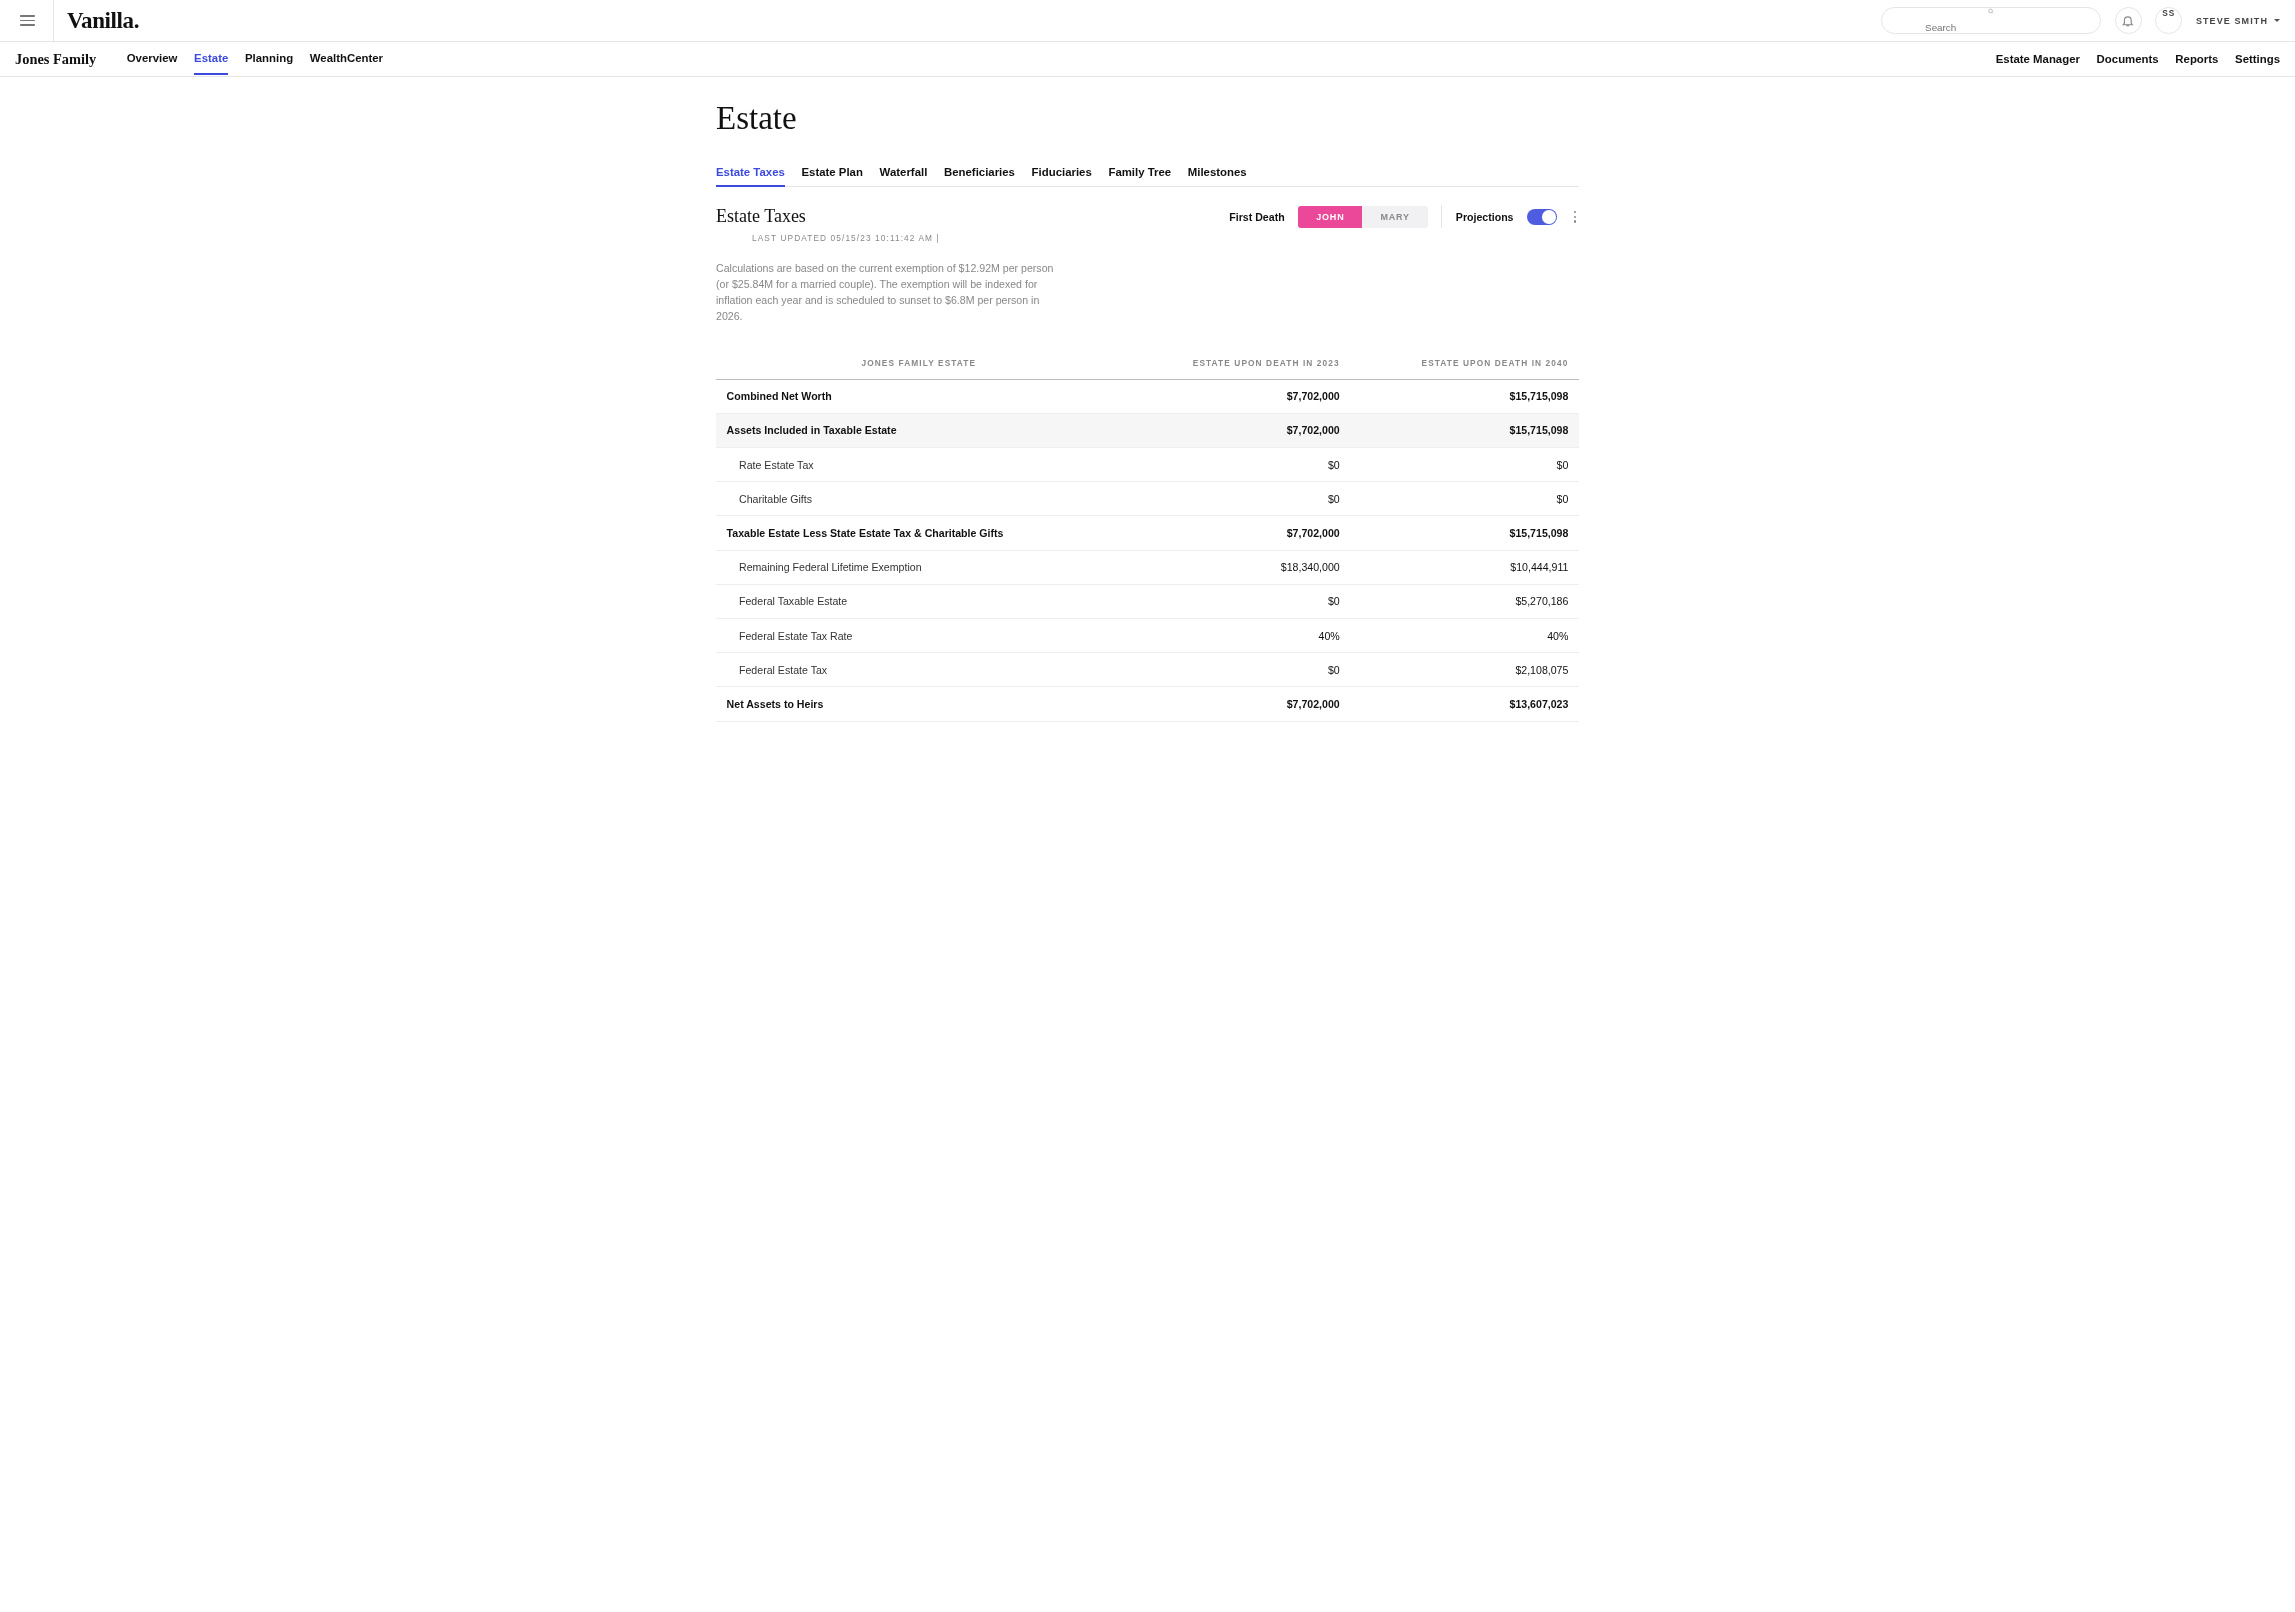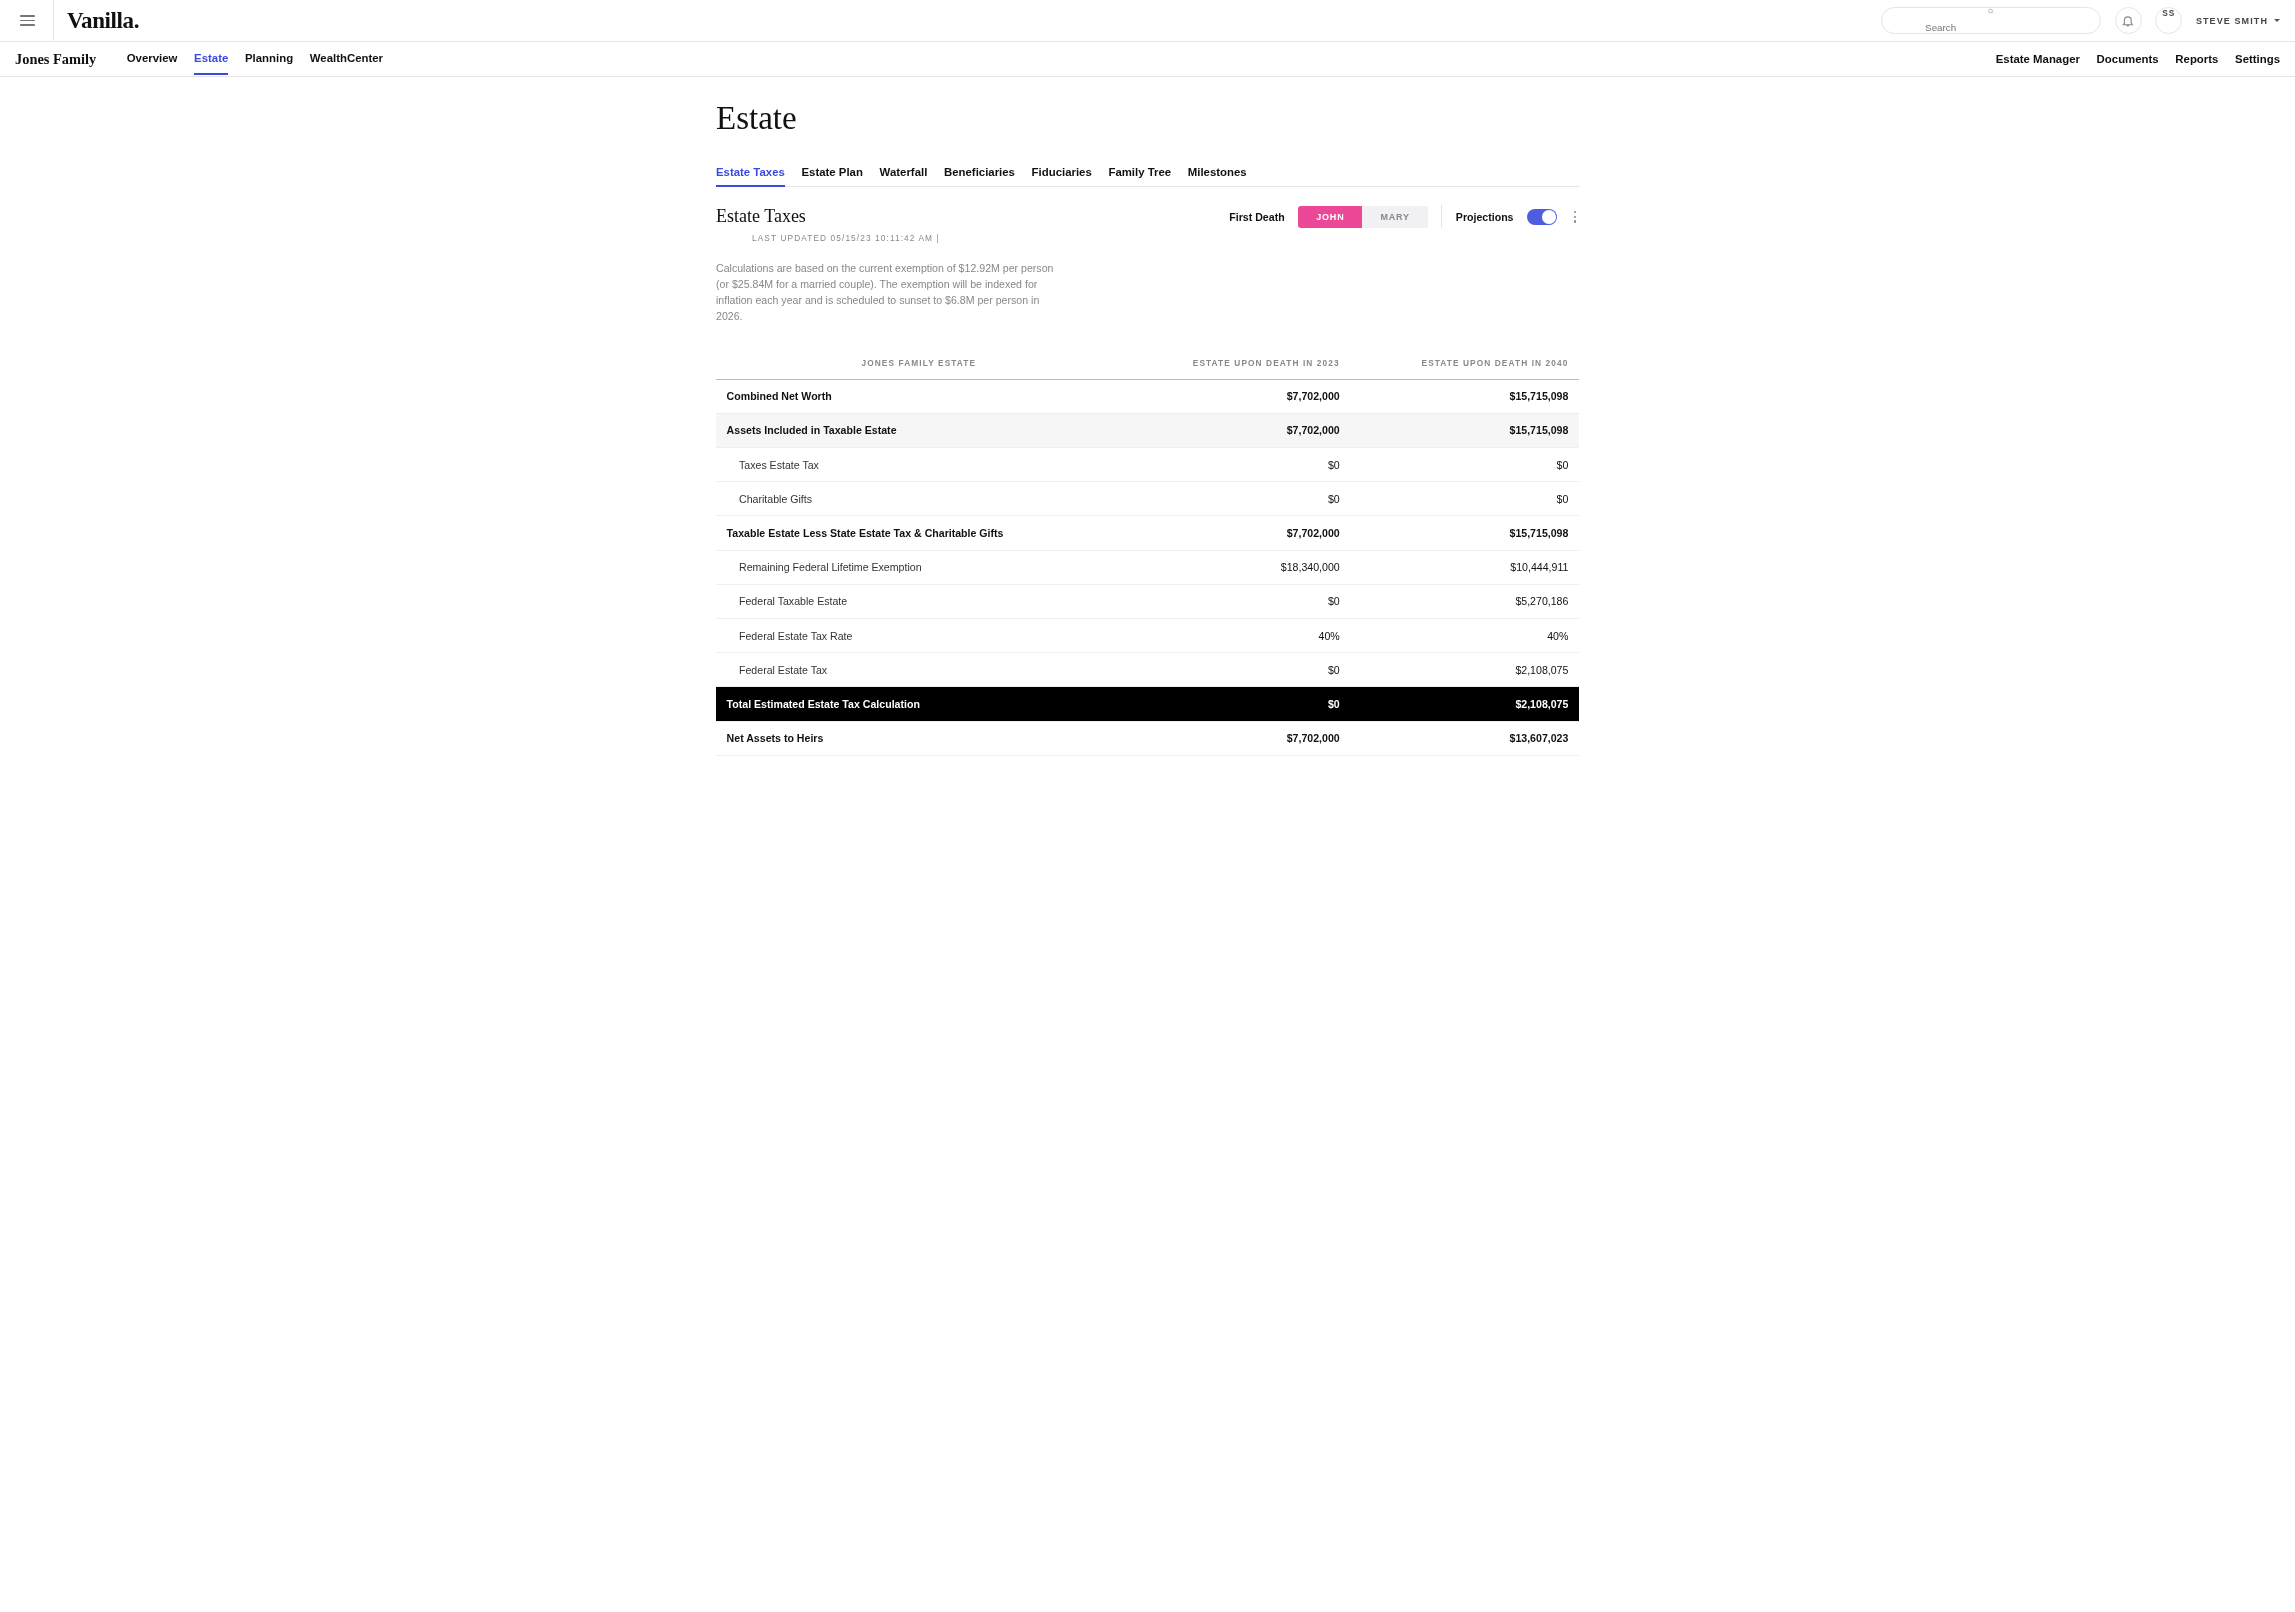--- a/index.html
+++ b/index.html
@@ -160,21 +160,21 @@
           <td>Combined Net Worth</td>
           <td class="r">$7,702,000</td>
           <td class="r">$15,715,098</td>
         </tr>
         <tr class="shade">
           <td>Assets Included in Taxable Estate</td>
           <td class="r">$7,702,000</td>
           <td class="r">$15,715,098</td>
         </tr>
         <tr class="indent">
-          <td>Taxes Estate Tax</td>
+          <td>Rate Estate Tax</td>
           <td class="r">$0</td>
           <td class="r">$0</td>
         </tr>
         <tr class="indent">
           <td>Charitable Gifts</td>
           <td class="r">$0</td>
           <td class="r">$0</td>
         </tr>
         <tr class="bold">
           <td>Taxable Estate Less State Estate Tax &amp; Charitable Gifts</td>
@@ -194,25 +194,20 @@
         <tr class="indent">
           <td>Federal Estate Tax Rate</td>
           <td class="r">40%</td>
           <td class="r">40%</td>
         </tr>
         <tr class="indent">
           <td>Federal Estate Tax</td>
           <td class="r">$0</td>
           <td class="r">$2,108,075</td>
         </tr>
-        <tr class="total">
-          <td>Total Estimated Estate Tax Calculation</td>
-          <td class="r">$0</td>
-          <td class="r">$2,108,075</td>
-        </tr>
         <tr class="bold">
           <td>Net Assets to Heirs</td>
           <td class="r">$7,702,000</td>
           <td class="r">$13,607,023</td>
         </tr>
       </tbody>
   </table>
 </div>
 
 

